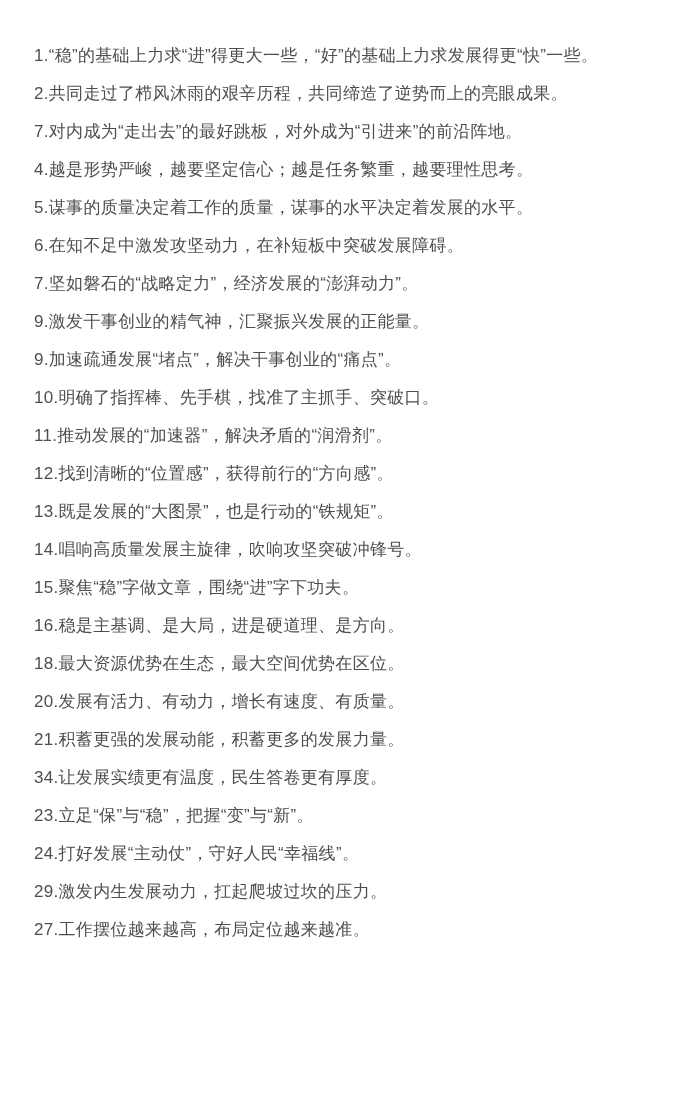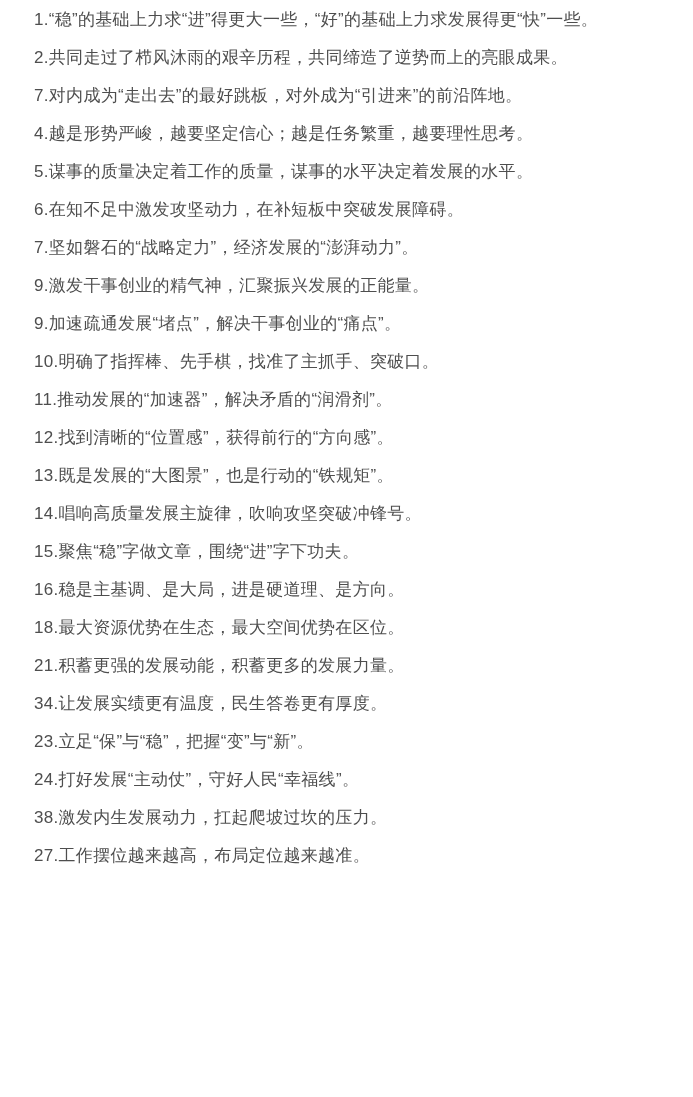--- a/index.html
+++ b/index.html
@@ -10,20 +10,21 @@
   body {
     width: 693px;
     height: 1097px;
     overflow: hidden;
     font-family: "Liberation Sans", "DejaVu Sans", sans-serif;
   }
   .page {
     box-sizing: border-box;
     width: 693px;
     padding: 6px 1px 0 0;
+    margin-top: 36px;
   }
   .list-item {
     margin: 0 0 10px 0;
     font-size: 17px;
     line-height: 28px;
     color: #4e4e4e;
     text-indent: 2em;
     letter-spacing: 0.3px;
     word-break: break-word;
   }
@@ -42,19 +43,20 @@
   <p class="list-item">9.激发干事创业的精气神，汇聚振兴发展的正能量。</p>
   <p class="list-item">9.加速疏通发展“堵点”，解决干事创业的“痛点”。</p>
   <p class="list-item">10.明确了指挥棒、先手棋，找准了主抓手、突破口。</p>
   <p class="list-item">11.推动发展的“加速器”，解决矛盾的“润滑剂”。</p>
   <p class="list-item">12.找到清晰的“位置感”，获得前行的“方向感”。</p>
   <p class="list-item">13.既是发展的“大图景”，也是行动的“铁规矩”。</p>
   <p class="list-item">14.唱响高质量发展主旋律，吹响攻坚突破冲锋号。</p>
   <p class="list-item">15.聚焦“稳”字做文章，围绕“进”字下功夫。</p>
   <p class="list-item">16.稳是主基调、是大局，进是硬道理、是方向。</p>
   <p class="list-item">18.最大资源优势在生态，最大空间优势在区位。</p>
+  <p class="list-item">20.发展有活力、有动力，增长有速度、有质量。</p>
   <p class="list-item">21.积蓄更强的发展动能，积蓄更多的发展力量。</p>
   <p class="list-item">34.让发展实绩更有温度，民生答卷更有厚度。</p>
   <p class="list-item">23.立足“保”与“稳”，把握“变”与“新”。</p>
   <p class="list-item">24.打好发展“主动仗”，守好人民“幸福线”。</p>
-  <p class="list-item">38.激发内生发展动力，扛起爬坡过坎的压力。</p>
+  <p class="list-item">29.激发内生发展动力，扛起爬坡过坎的压力。</p>
   <p class="list-item">27.工作摆位越来越高，布局定位越来越准。</p>
 </div>
 
 </body></html>

